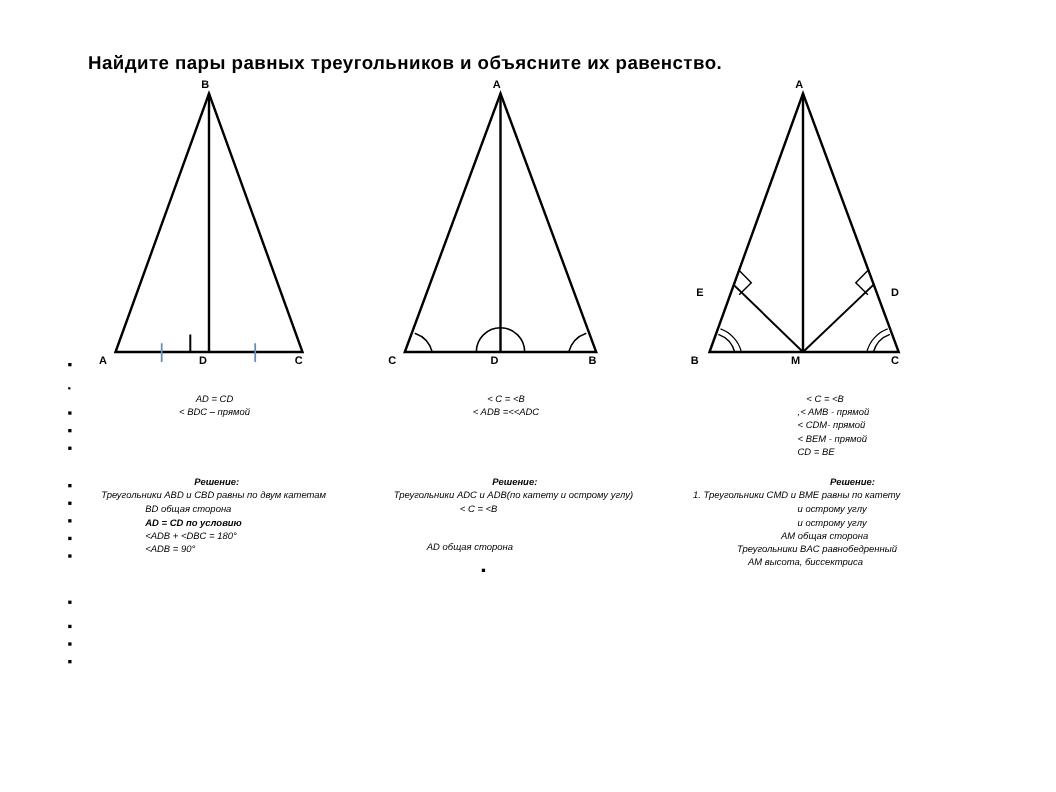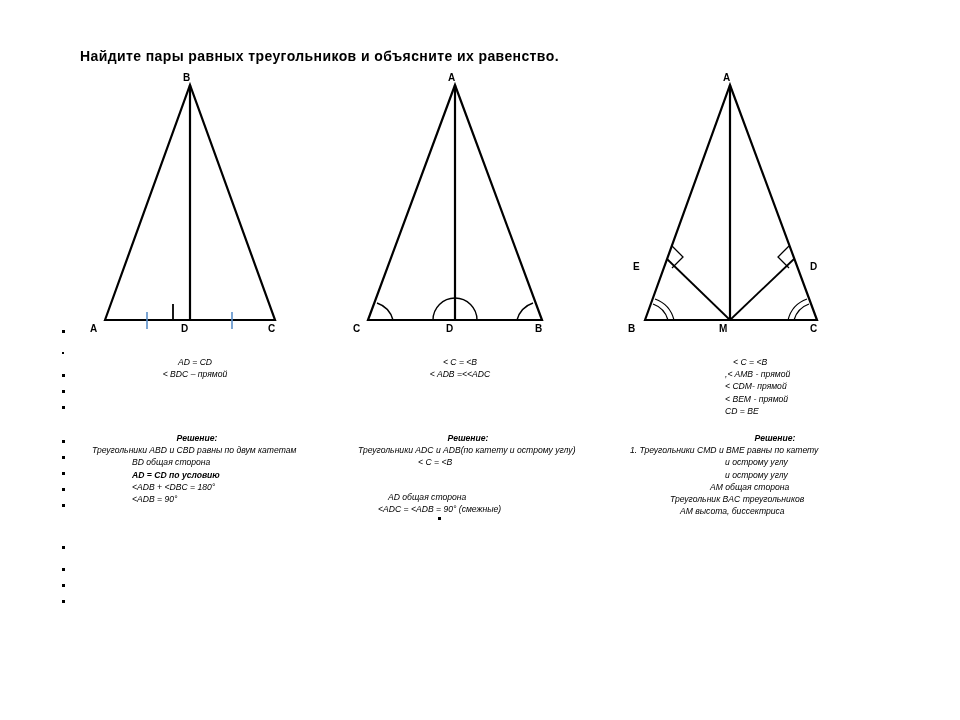--- a/index.html
+++ b/index.html
@@ -12,21 +12,21 @@
     width: 960px;
     height: 720px;
     background: #ffffff;
     font-family: "Liberation Sans", sans-serif;
     overflow: hidden;
   }
   .title {
     position: absolute;
     left: 80px;
     top: 48px;
-    font-size: 14px;
+    font-size: 17px;
     font-weight: bold;
     letter-spacing: 0.4px;
     color: #000000;
     white-space: nowrap;
   }
   .fig {
     position: absolute;
   }
   .fig svg { display: block; }
 
@@ -118,21 +118,20 @@
   <div class="given center" style="left:360px; top:356px; width:200px;">
     <span class="line">&lt; C = &lt;B</span>
     <span class="line">&lt; ADB =&lt;&lt;ADC</span>
   </div>
 
   <div class="solution" style="left:358px; top:432px; width:250px;">
     <span class="line head" style="display:block; text-align:center; width:220px;">Решение:</span>
     <span class="line">Треугольники ADC и ADB(по катету и острому углу)</span>
     <span class="line" style="padding-left:60px;">&lt; C = &lt;B</span>
     <span class="line" style="padding-left:30px;margin-top:22px;">AD общая сторона</span>
-    <span class="line" style="padding-left:20px;">&lt;ADC = &lt;ADB = 90° (смежные)</span>
   </div>
 
   <div class="fig" style="left:620px; top:75px;">
     <svg width="215" height="260" viewBox="0 0 215 260">
       <polygon points="25,245 110,10 197,245" fill="none" stroke="#000" stroke-width="2.2"></polygon>
 
       <line x1="110" y1="10" x2="110" y2="245" stroke="#000" stroke-width="2.2"></line>
 
       <line x1="110" y1="245" x2="47" y2="184" stroke="#000" stroke-width="1.8"></line>
       <line x1="110" y1="245" x2="174" y2="184" stroke="#000" stroke-width="1.8"></line>
@@ -160,21 +159,21 @@
     <span class="line">&lt; BEM - прямой</span>
     <span class="line">CD = BE</span>
   </div>
 
   <div class="solution" style="left:630px; top:432px; width:300px;">
     <span class="line head" style="display:block; text-align:center; width:290px;">Решение:</span>
     <span class="line">1. Треугольники CMD и BME  равны по катету</span>
     <span class="line" style="padding-left:95px;">и острому углу</span>
     <span class="line" style="padding-left:95px;">и острому углу</span>
     <span class="line" style="padding-left:80px;">AM общая сторона</span>
-    <span class="line" style="padding-left:40px;">Треугольник BAC треугольников</span>
+    <span class="line" style="padding-left:40px;">Треугольники BAC равнобедренный</span>
     <span class="line" style="padding-left:50px;">AM высота, биссектриса</span>
     <span class="line" style="height:12px;"></span>
   </div>
 
   <div>
     <span class="bullet-dot" style="left:62px; top:330px;"></span>
     <span class="bullet-dot" style="left:62px; top:352px; width:2px; height:2px;"></span>
     <span class="bullet-dot" style="left:62px; top:374px;"></span>
     <span class="bullet-dot" style="left:62px; top:390px;"></span>
     <span class="bullet-dot" style="left:62px; top:406px;"></span>

